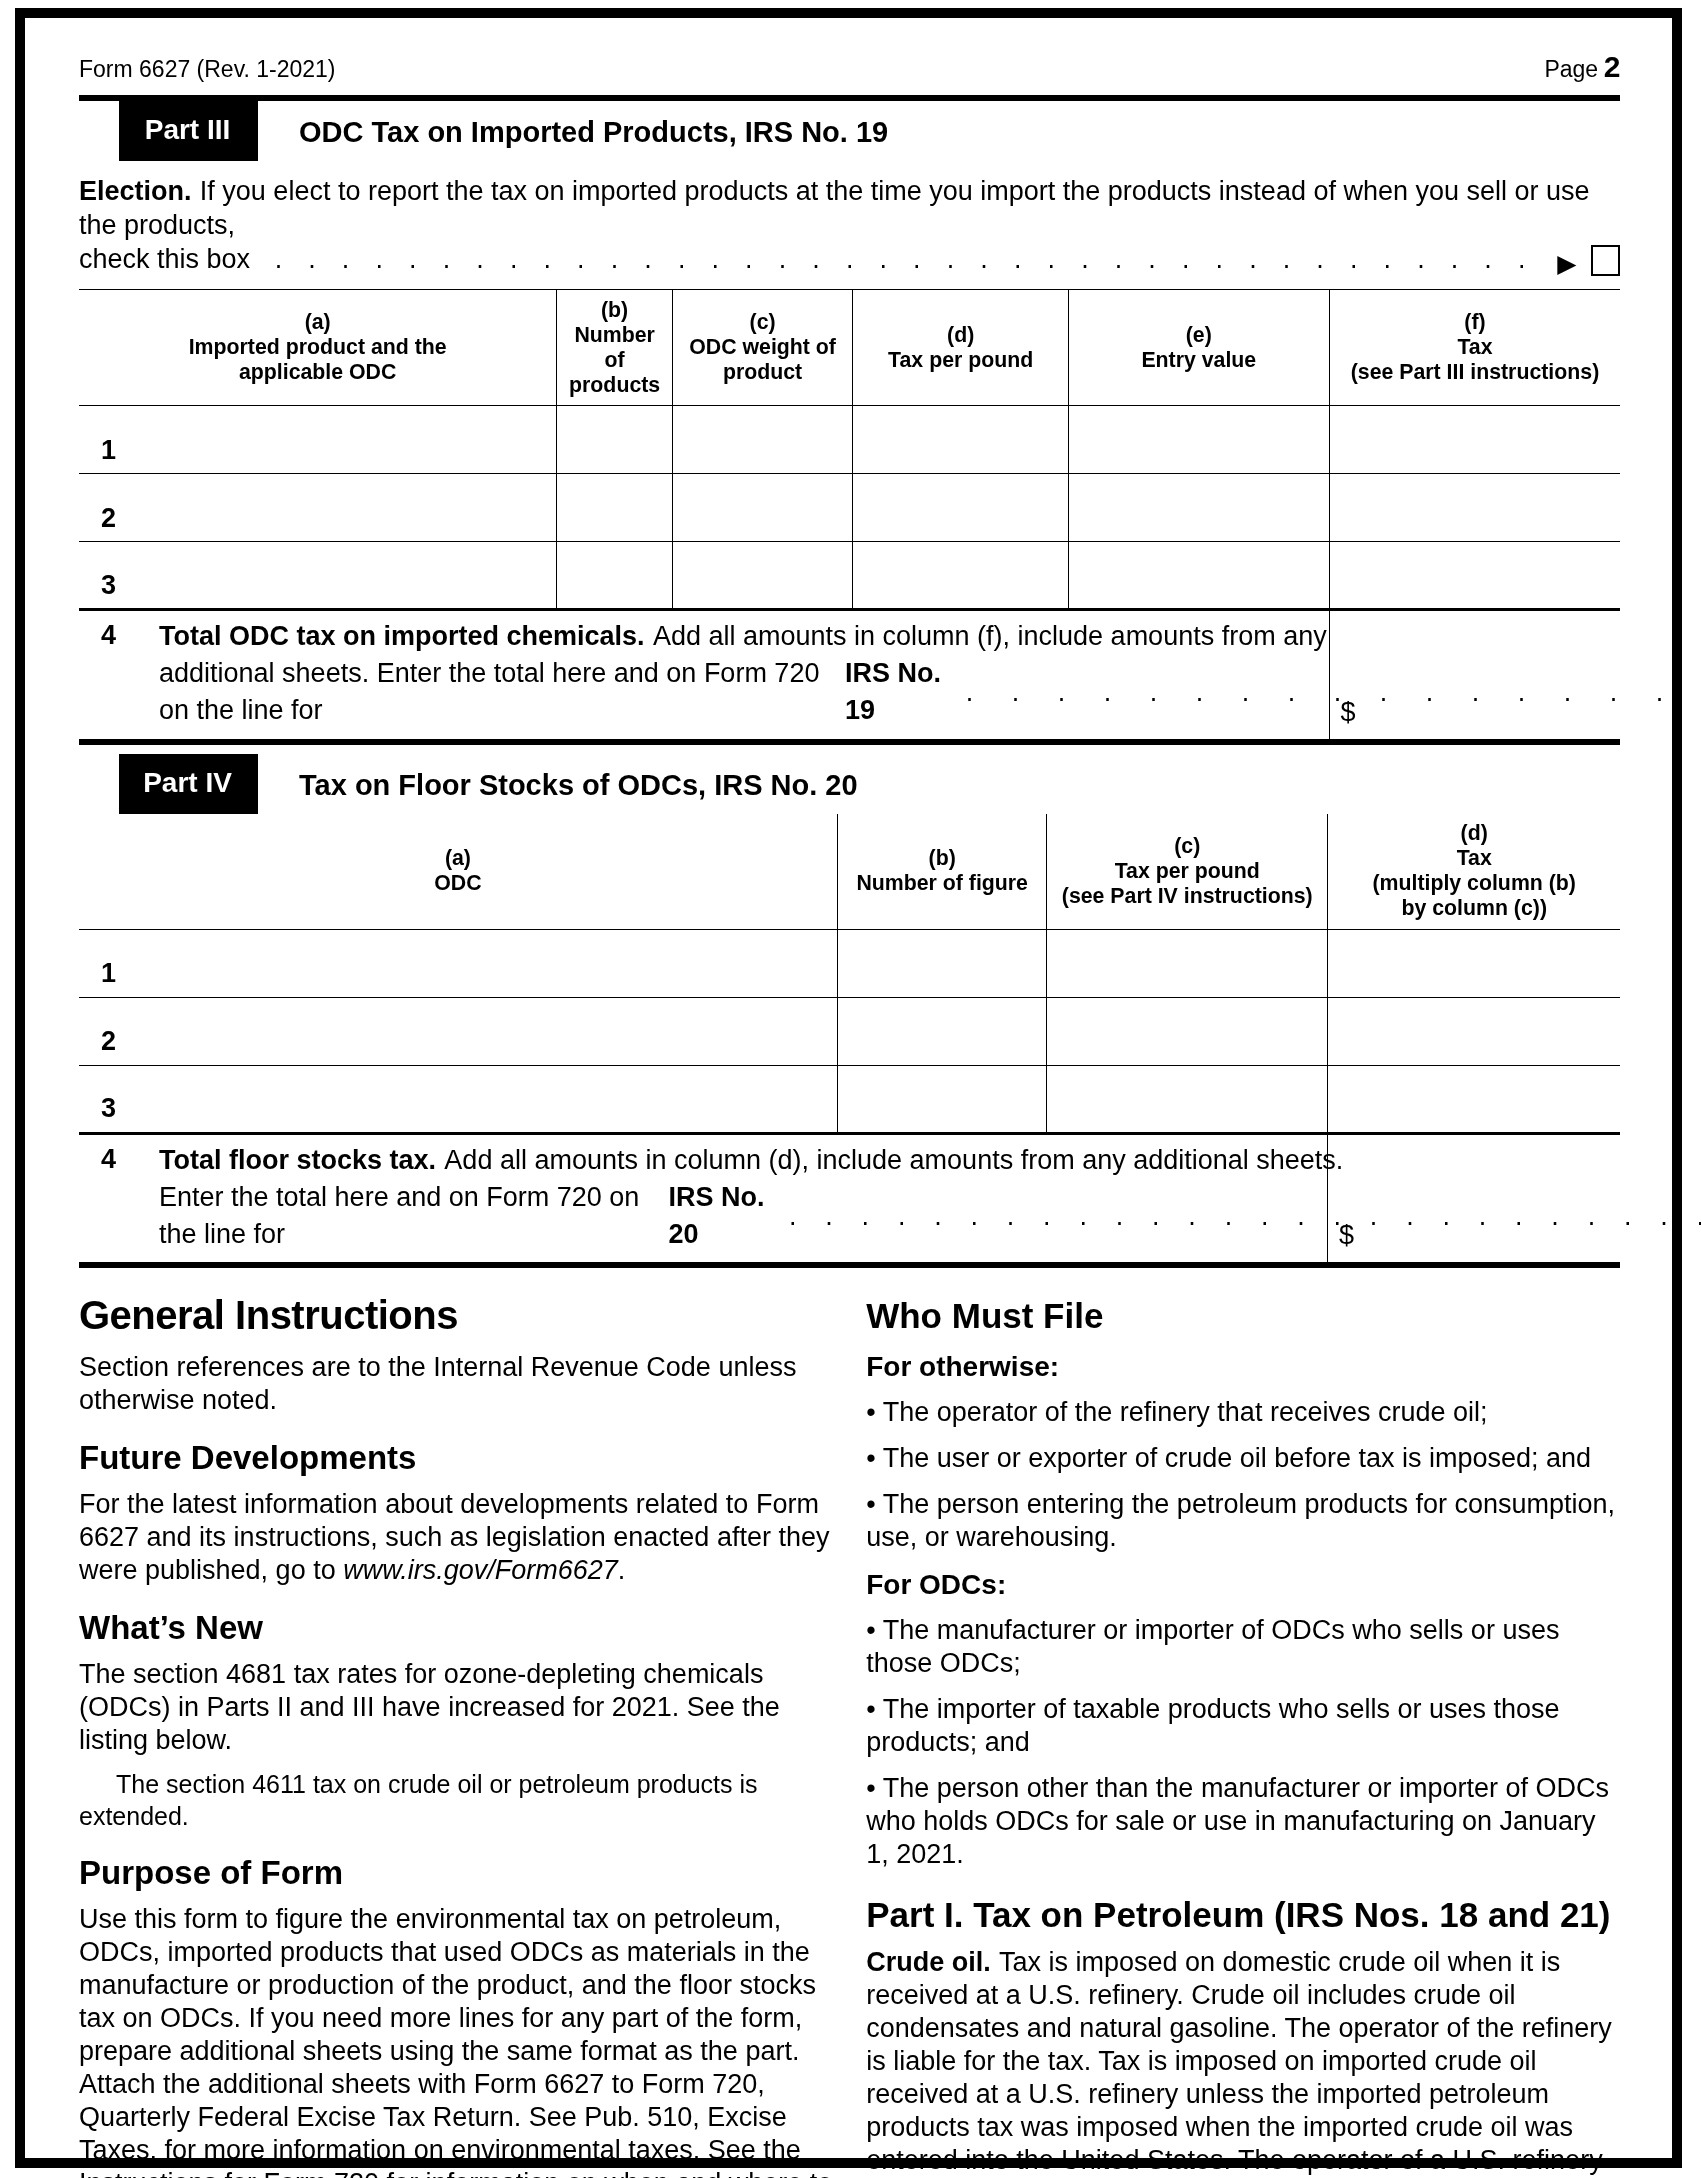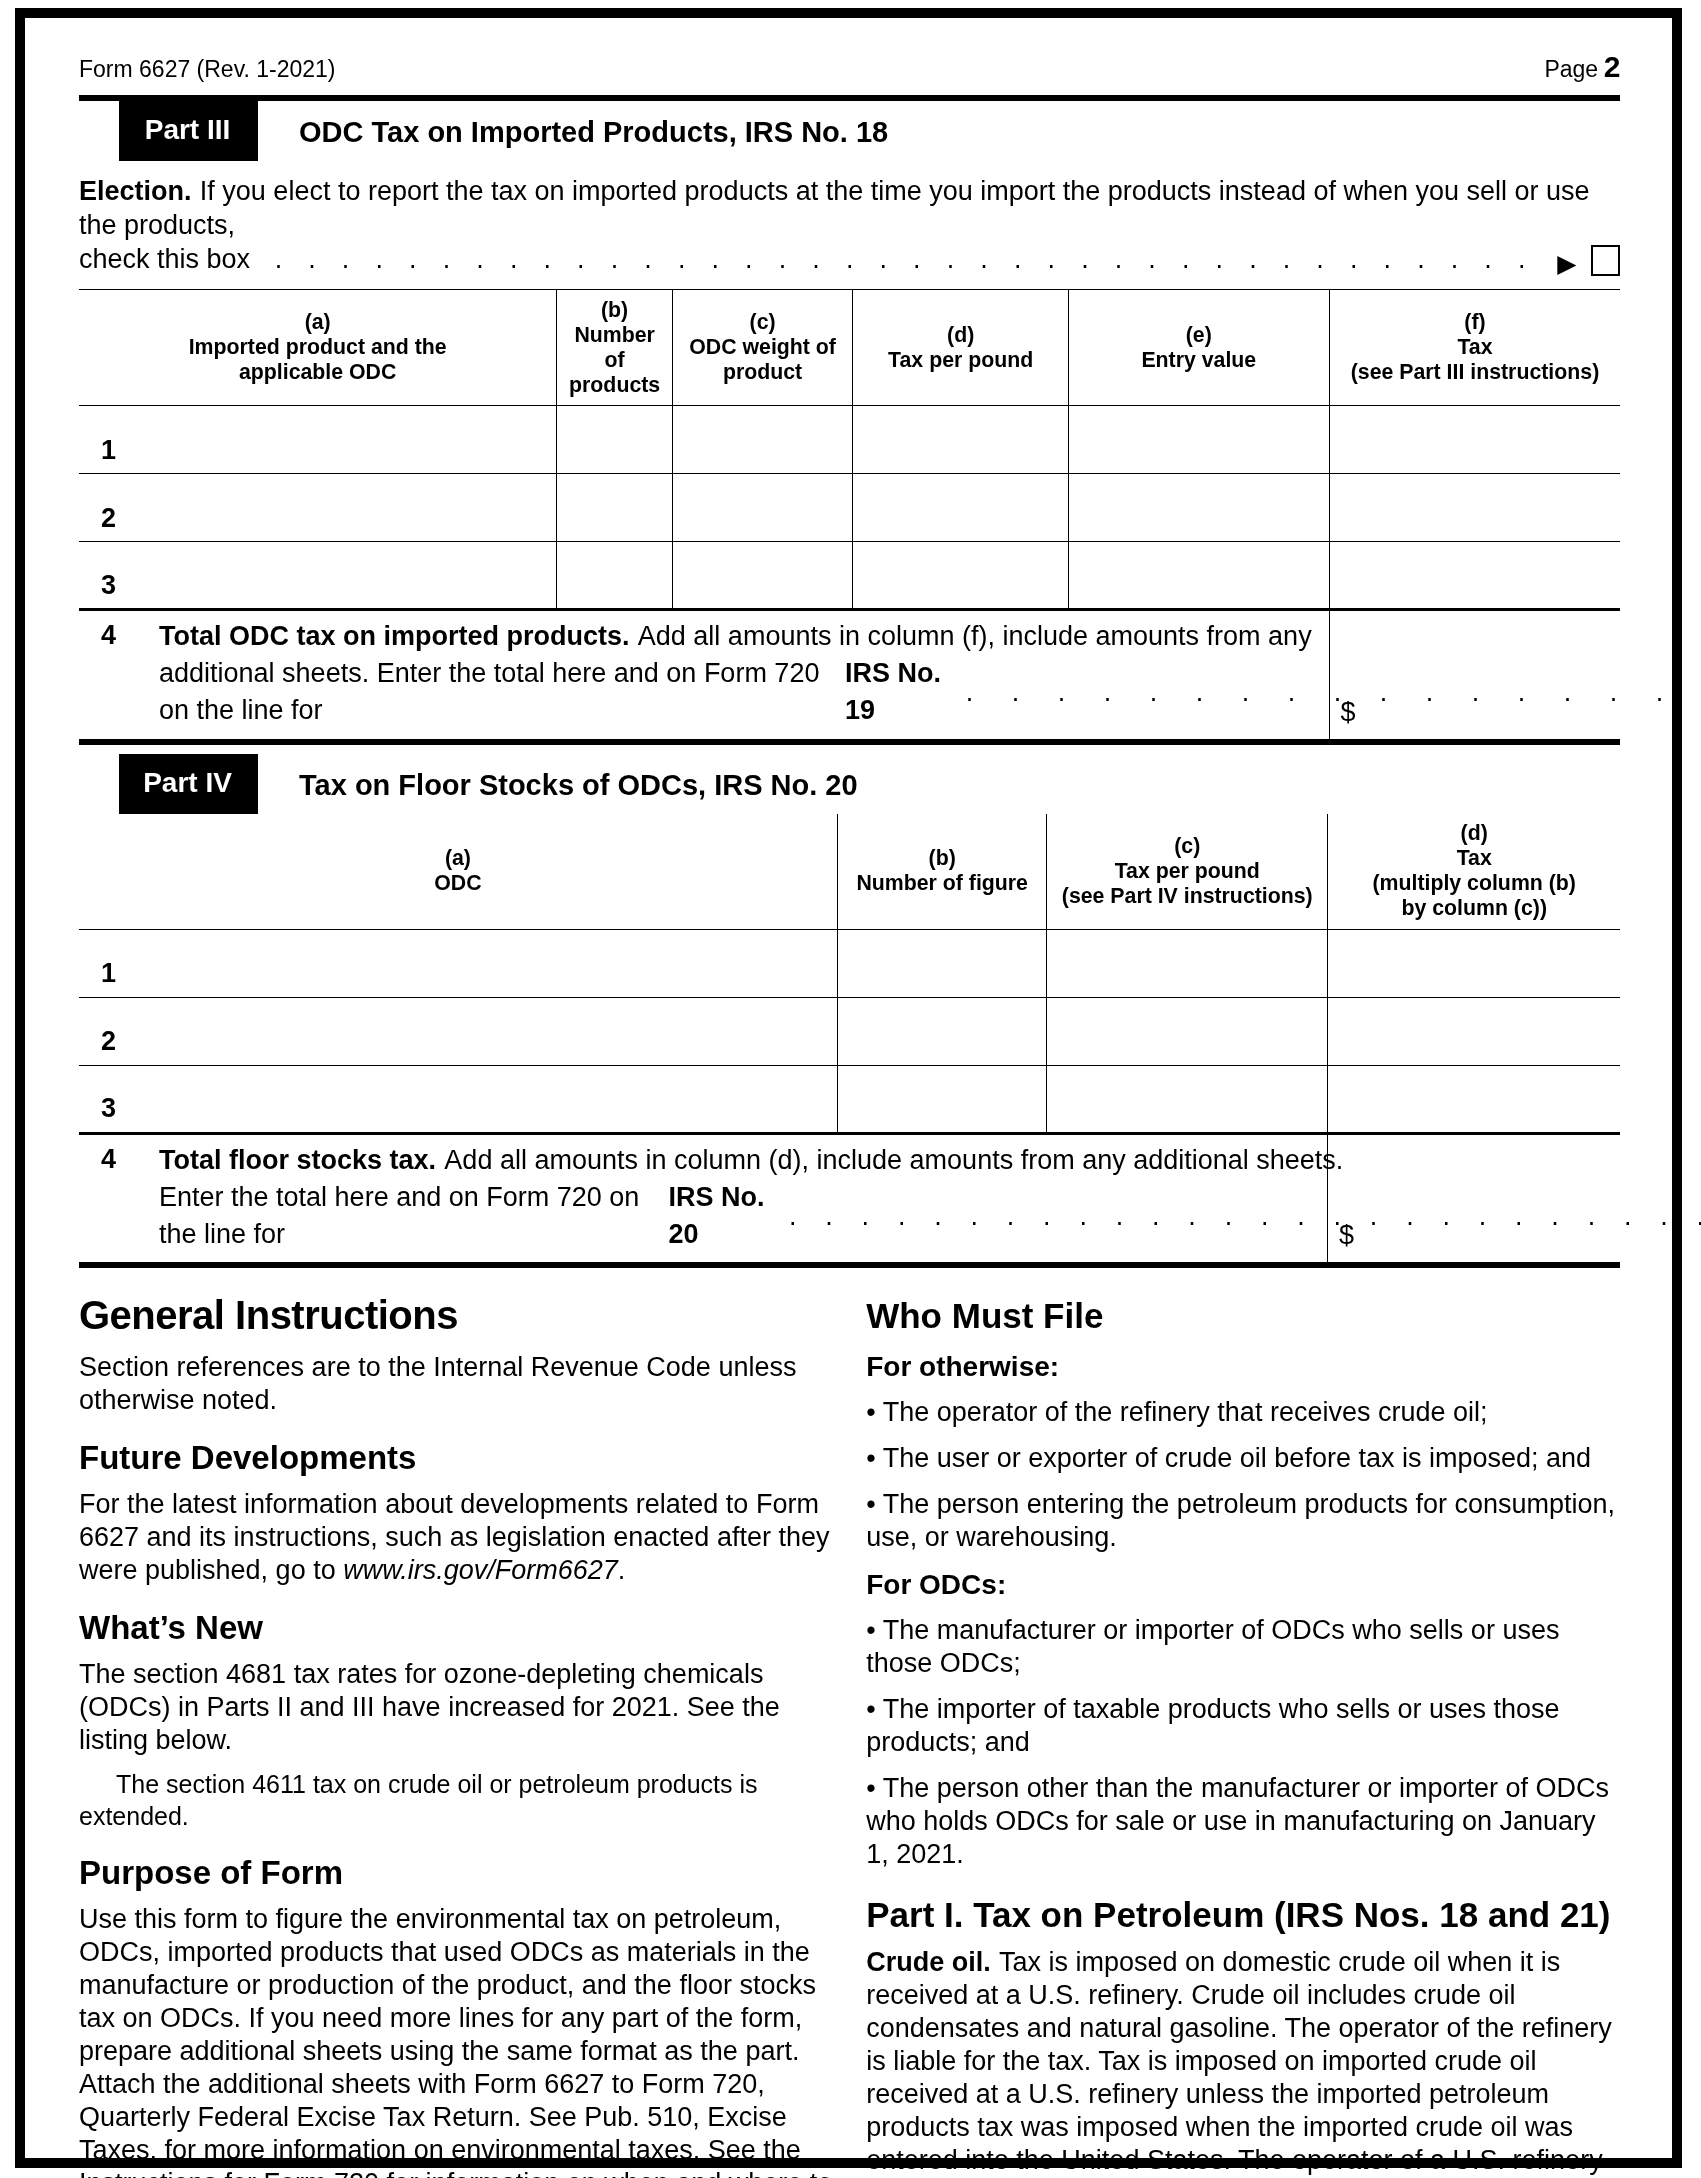--- a/index.html
+++ b/index.html
@@ -81,21 +81,21 @@
 
     <div class="pg-header">
       <span class="meta-text">Form 6627 (Rev. 1-2021)</span>
       <span>
         <span class="meta-text">Page</span><span class="page-num">2</span>
       </span>
     </div>
 
     <div class="part-row">
       <div class="part-label">Part III</div>
-      <div class="part-title">ODC Tax on Imported Products, IRS No. 18</div>
+      <div class="part-title">ODC Tax on Imported Products, IRS No. 19</div>
     </div>
 
     <div class="election">
       <div><span class="lead">Election.</span><span>If you elect to report the tax on imported products at the time you import the products instead of when you sell or use</span></div>
       <div class="election-line2">
         <span>the products, check this box</span>
         <span class="leader sp-election">. . . . . . . . . . . . . . . . . . . . . . . . . . . . . . . . . . . . . . . . . . . . . . . . . . . . . . . . . . . . . . . . . . . . . .</span>
         <span class="arrow">▶</span>
         <span class="checkbox" style="margin-left:15px"></span>
       </div>
@@ -147,21 +147,21 @@
           <td class="cell vline"></td>
           <td class="cell vline"></td>
           <td class="cell vline"></td>
           <td class="cell vline"></td>
         </tr>
         <tr class="total-row">
           <td class="total-cell" colspan="5">
             <div class="total-flex">
               <div class="total-num">4</div>
               <div class="total-text">
-                <div><span class="lead">Total ODC tax on imported products.</span><span>Add all amounts in column (f), include amounts from any</span></div>
+                <div><span class="lead">Total ODC tax on imported chemicals.</span><span>Add all amounts in column (f), include amounts from any</span></div>
                 <div class="total-line2">
                   <span>additional sheets. Enter the total here and on Form 720 on the line for</span>&nbsp;<span class="lead" style="margin:0 0 0 8.3px">IRS No. 19</span>
                   <span class="leader sp-p3">. . . . . . . . . . . . . . . . . . . . . . . . . . . . . . . . . . . . . . . . . . . . . . . . . . . . . . . . . . . . . . . . . . . . . .</span>
                   
                 </div>
               </div>
             </div>
           </td>
           <td class="dollar-cell vline"><span>$</span></td>
         </tr>

